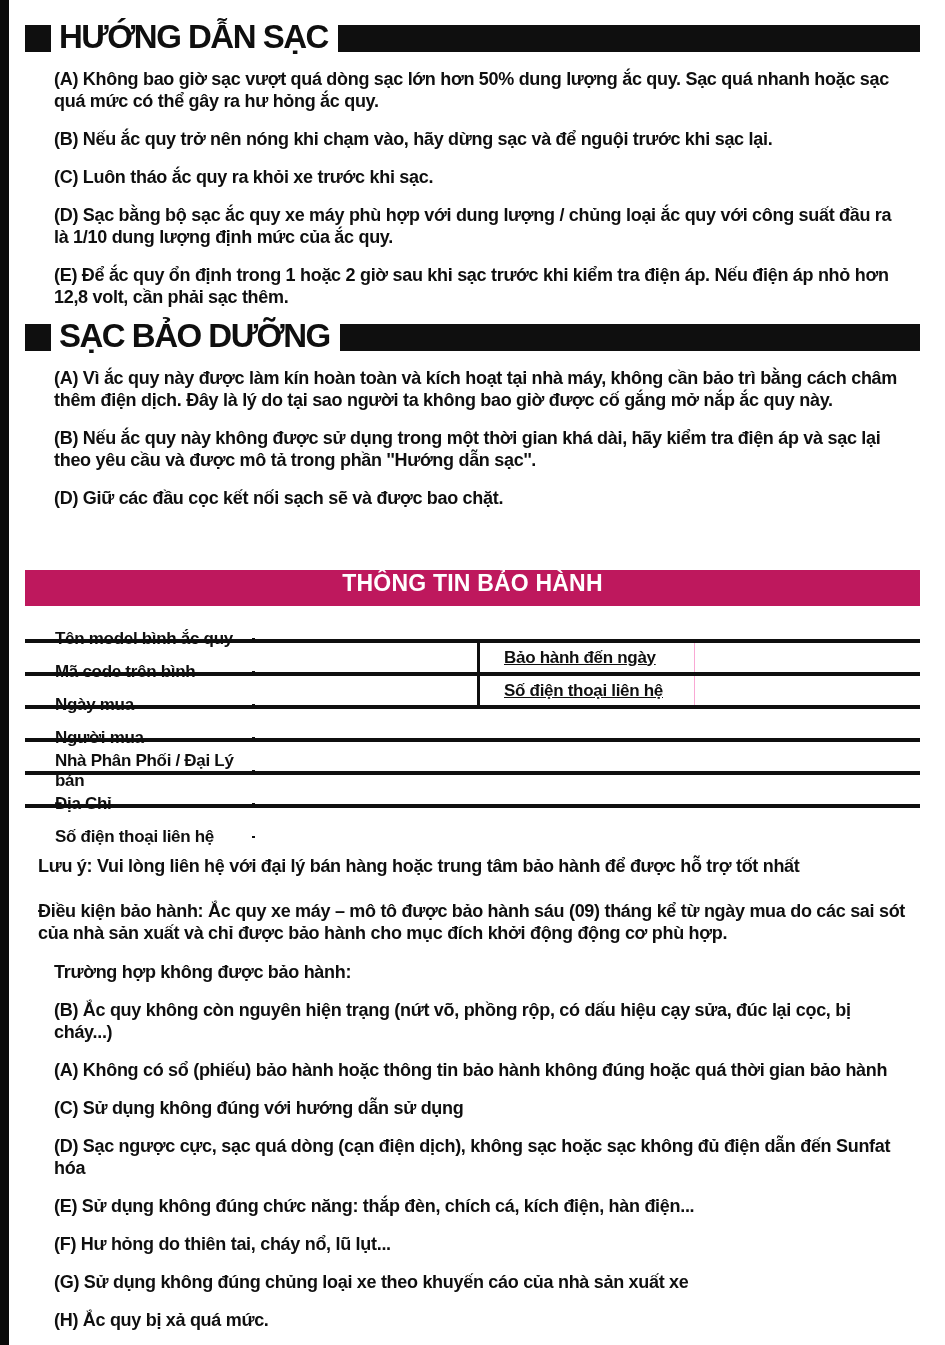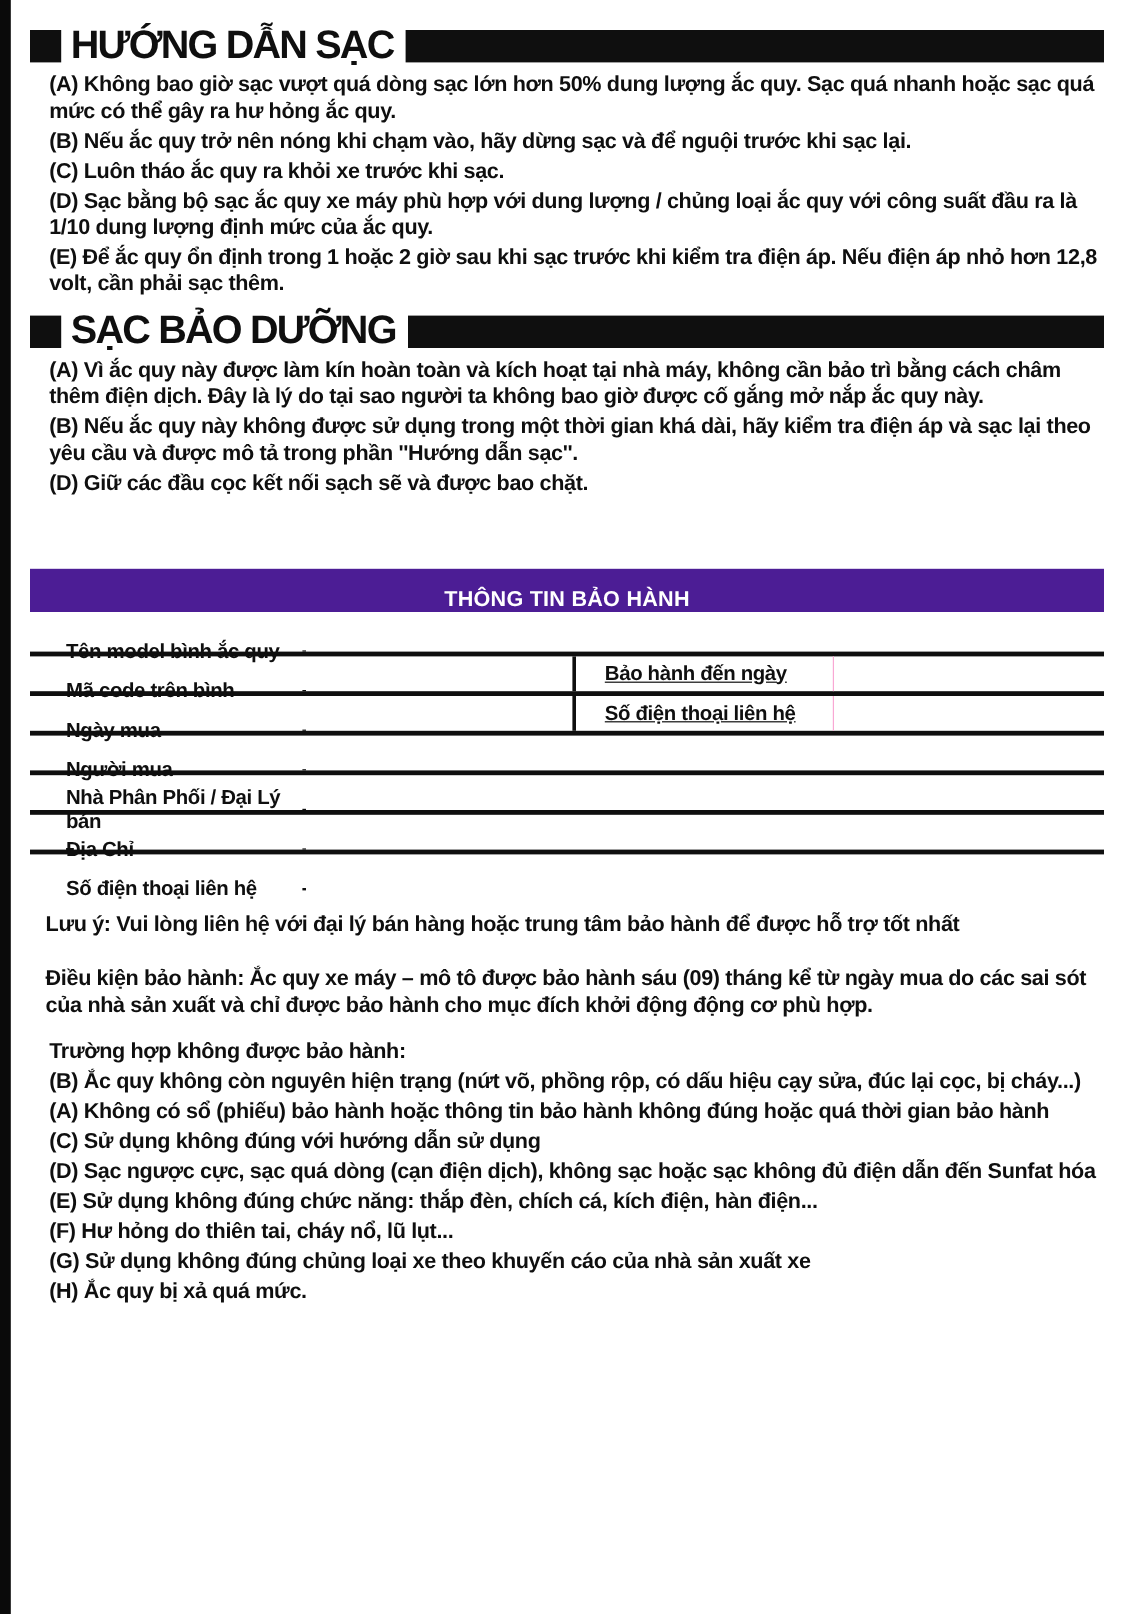--- a/index.html
+++ b/index.html
@@ -15,29 +15,29 @@
   .sq { width:26px; height:27px; background:#0f0f0f; flex:0 0 auto; }
   .sec-title {
     font-weight:bold; font-size:33px; line-height:1; letter-spacing:-1.5px;
     padding:0 10px 0 8px; white-space:nowrap; transform:translateY(-2px);
   }
   .bar { flex:1 1 auto; height:27px; background:#0f0f0f; }
 
   
   .para-block { margin:0 0 0 13px; width:882px; }
   .para-block p, .note, .conditions, .exclusions p {
-    margin:3px; font-size:18px; font-weight:bold; line-height:22px; letter-spacing:-0.3px;
+    margin:16px; font-size:18px; font-weight:bold; line-height:22px; letter-spacing:-0.3px;
   }
   .sec2 { margin-top:16px; }
 
   
   .banner {
-    margin-top:61px; height:36px; background:#4c1d95; color:#ffffff;
-    display:flex; align-items:flex-end; justify-content:center;
-    font-size:18px; font-weight:bold; letter-spacing:0.2px;
+    margin-top:61px; height:36px; background:#be185d; color:#ffffff;
+    display:flex; align-items:flex-start; justify-content:center;
+    font-size:23px; font-weight:bold; letter-spacing:0.2px;
   }
   .wtable { margin-top:4px; }
   .trow { display:flex; align-items:stretch; height:33px; border-bottom:4px solid #0f0f0f; box-sizing:border-box; }
   .trow.last { border-bottom:none; height:30px; }
   .tcell { display:flex; align-items:center; font-size:17px; font-weight:bold; box-sizing:border-box; letter-spacing:-0.3px; }
   .lbl  { flex:0 0 230px; padding-left:30px; border-right:3px solid #0f0f0f;margin-top:28px; }
   .val  { flex:1 1 auto; }
   .valh { flex:0 0 225px; border-right:3px solid #0f0f0f; }
   .lbl2 { flex:0 0 215px; padding-left:24px; border-right:1px solid #f9a8d4;text-decoration:underline; }
   .val2 { flex:1 1 auto; }

